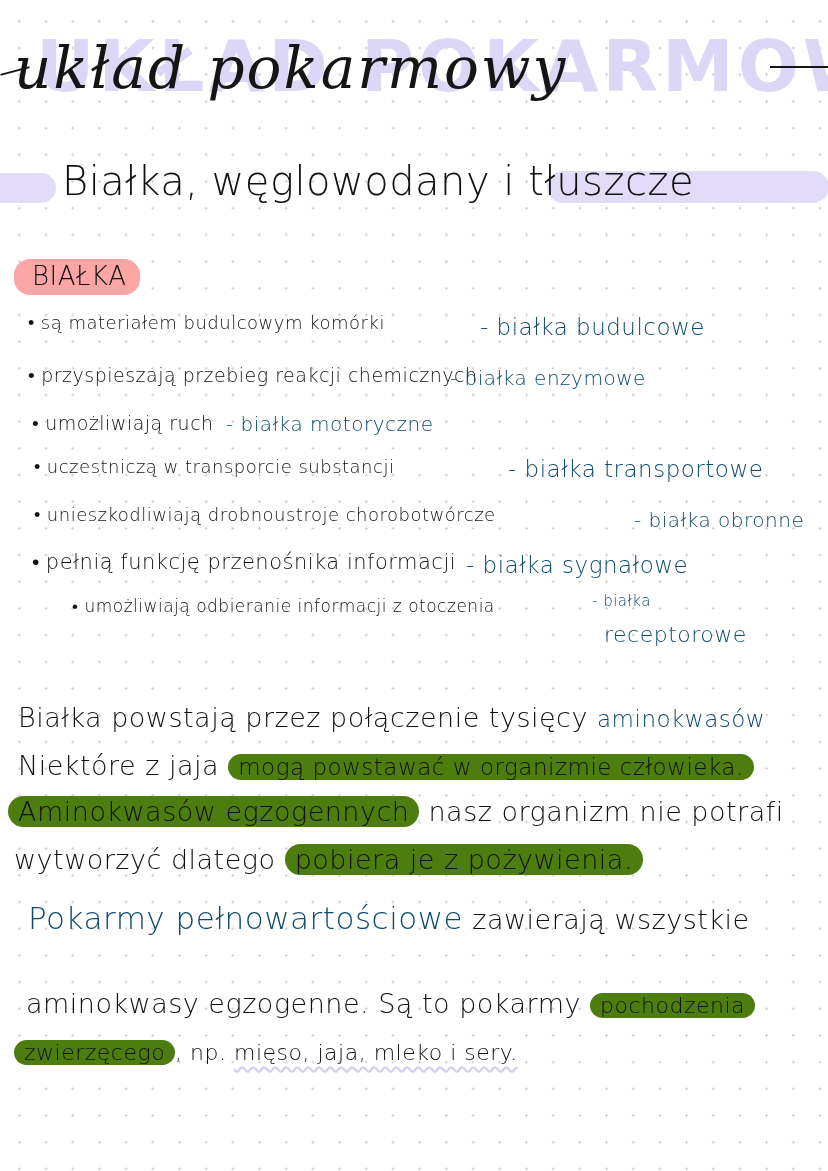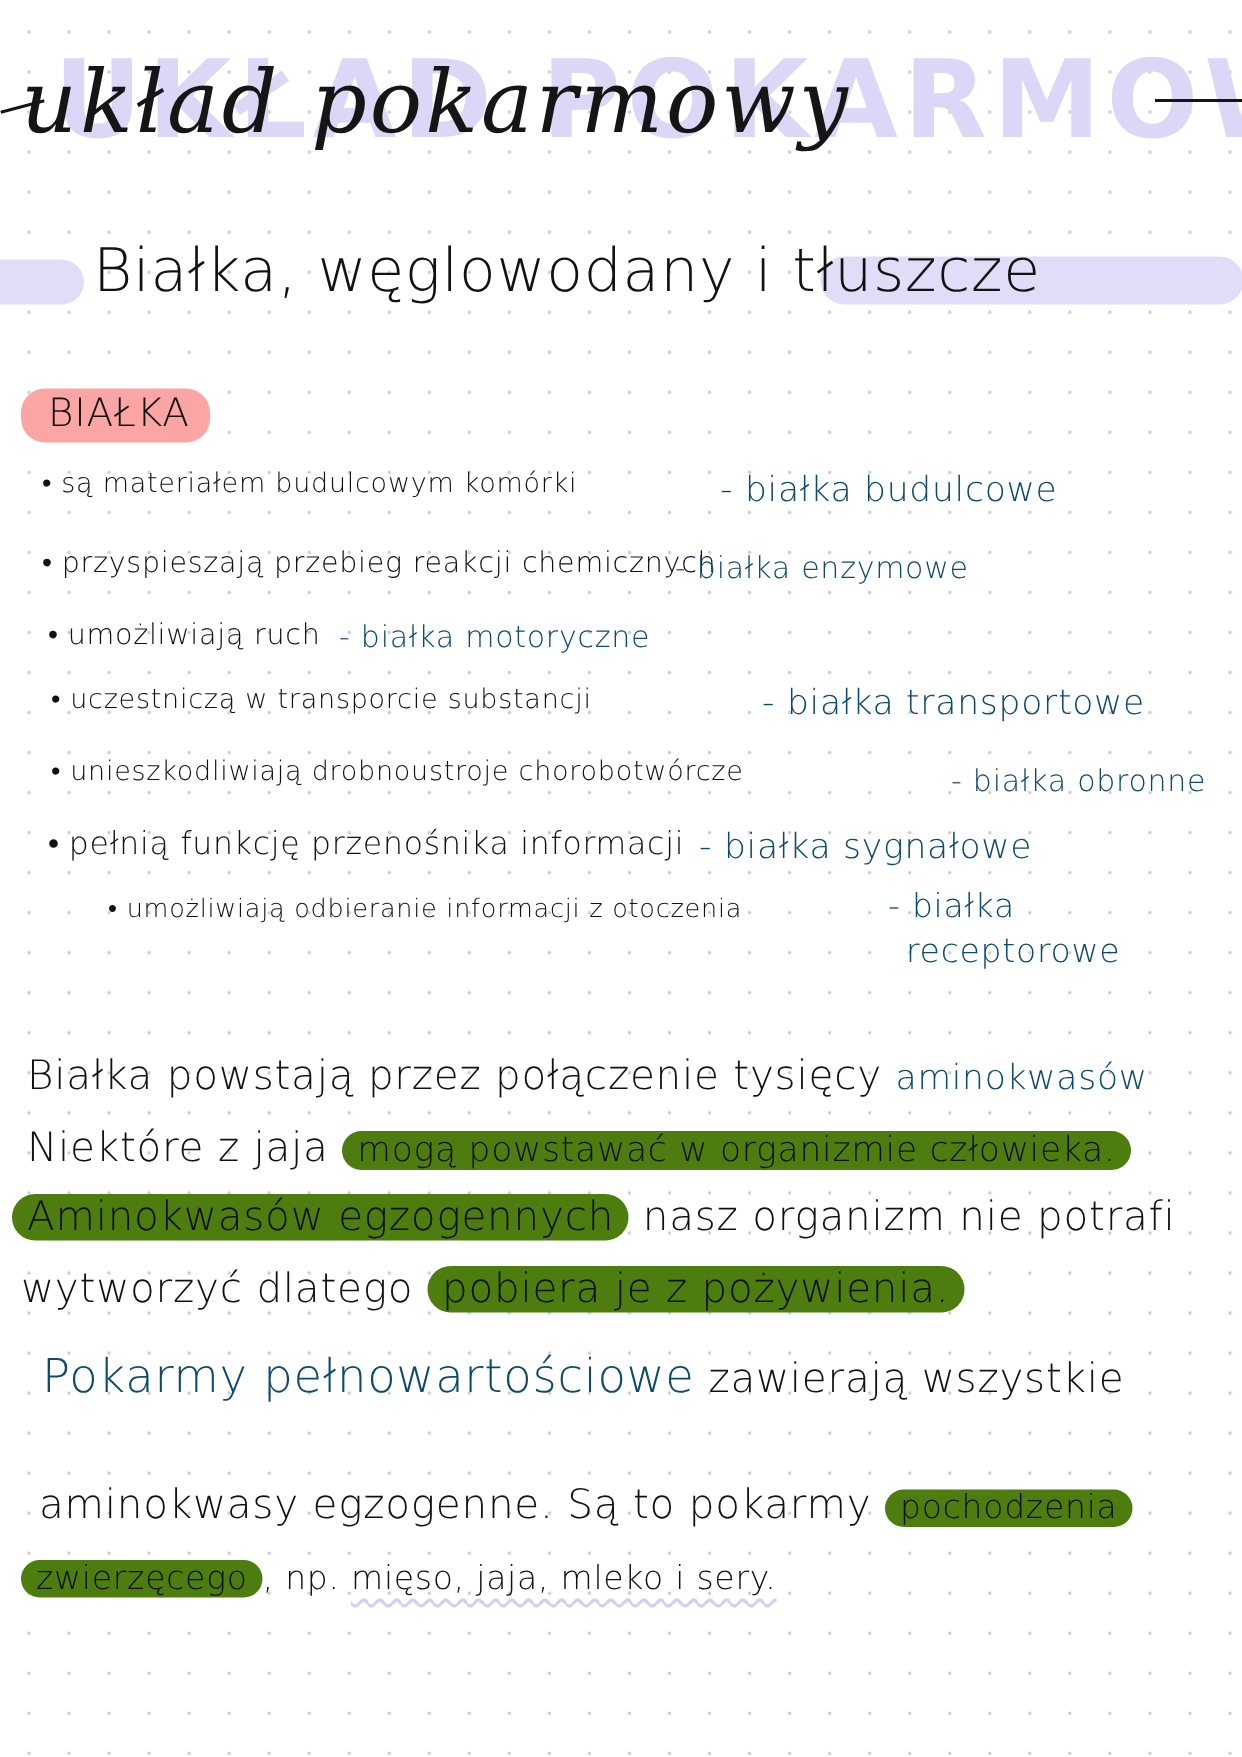--- a/index.html
+++ b/index.html
@@ -85,21 +85,21 @@
 <div class="abs note hand faint" style="left:634px; top:508px; font-size:20px;">- białka obronne</div>
 
 <div class="abs bullet hand" style="left:32px; top:550px; font-size:21px;">
   <span class="dot">•</span><span>pełnią funkcję przenośnika informacji</span>
 </div>
 <div class="abs note hand faint" style="left:466px; top:552px;">- białka sygnałowe</div>
 
 <div class="abs bullet hand" style="left:32px; top:596px; font-size:17px;margin-left:40px;">
   <span class="dot">•</span><span>umożliwiają odbieranie informacji z otoczenia</span>
 </div>
-<div class="abs note hand faint" style="left:592px; top:592px; font-size:22px;">- białka</div>
+<div class="abs note hand faint" style="left:592px; top:592px; font-size:15px;">- białka</div>
 <div class="abs note hand faint" style="left:604px; top:622px; font-size:22px;">receptorowe</div>
 
 <div class="abs para hand" style="left:18px; top:702px;">
   <span>Białka powstają przez połączenie tysięcy</span>
   <span class="faint" style="font-size:23px;">aminokwasów</span>
 </div>
 <div class="abs para hand" style="left:18px; top:750px;">
   <span>Niektóre z jaja</span>
   <span class="hlspan" style="font-size:23px;">mogą powstawać w organizmie człowieka.</span>
 </div>

